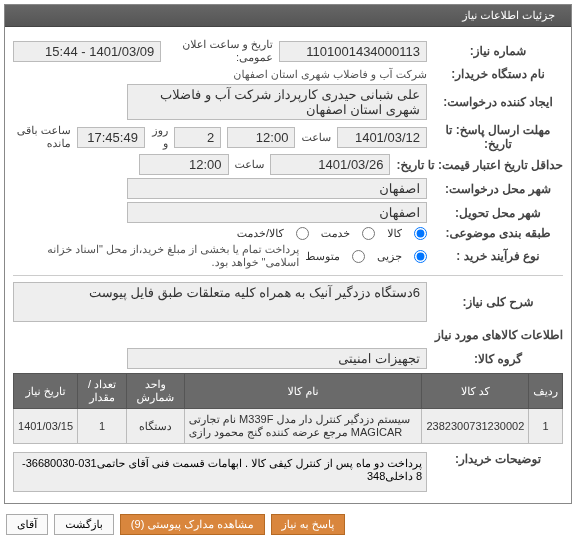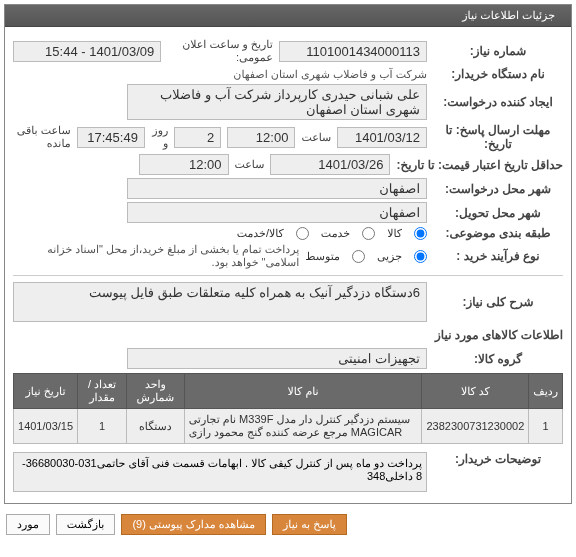--- a/index.html
+++ b/index.html
@@ -273,14 +273,14 @@
       <textarea class="textarea-notes" readonly="" style="">پرداخت دو ماه پس از کنترل کیفی کالا . ابهامات قسمت فنی آقای حاتمی031-36680030-8 داخلی348</textarea>
     </div>
 
   </div>
 </div>
 
 <div class="bottom-bar">
   <button class="btn-orange">پاسخ به نیاز</button>
   <button class="btn-orange">مشاهده مدارک پیوستی (9)</button>
   <button class="btn-white">بازگشت</button>
-  <button class="btn-white">مورد</button>
+  <button class="btn-white">آقای</button>
 </div>
 
 </body></html>

